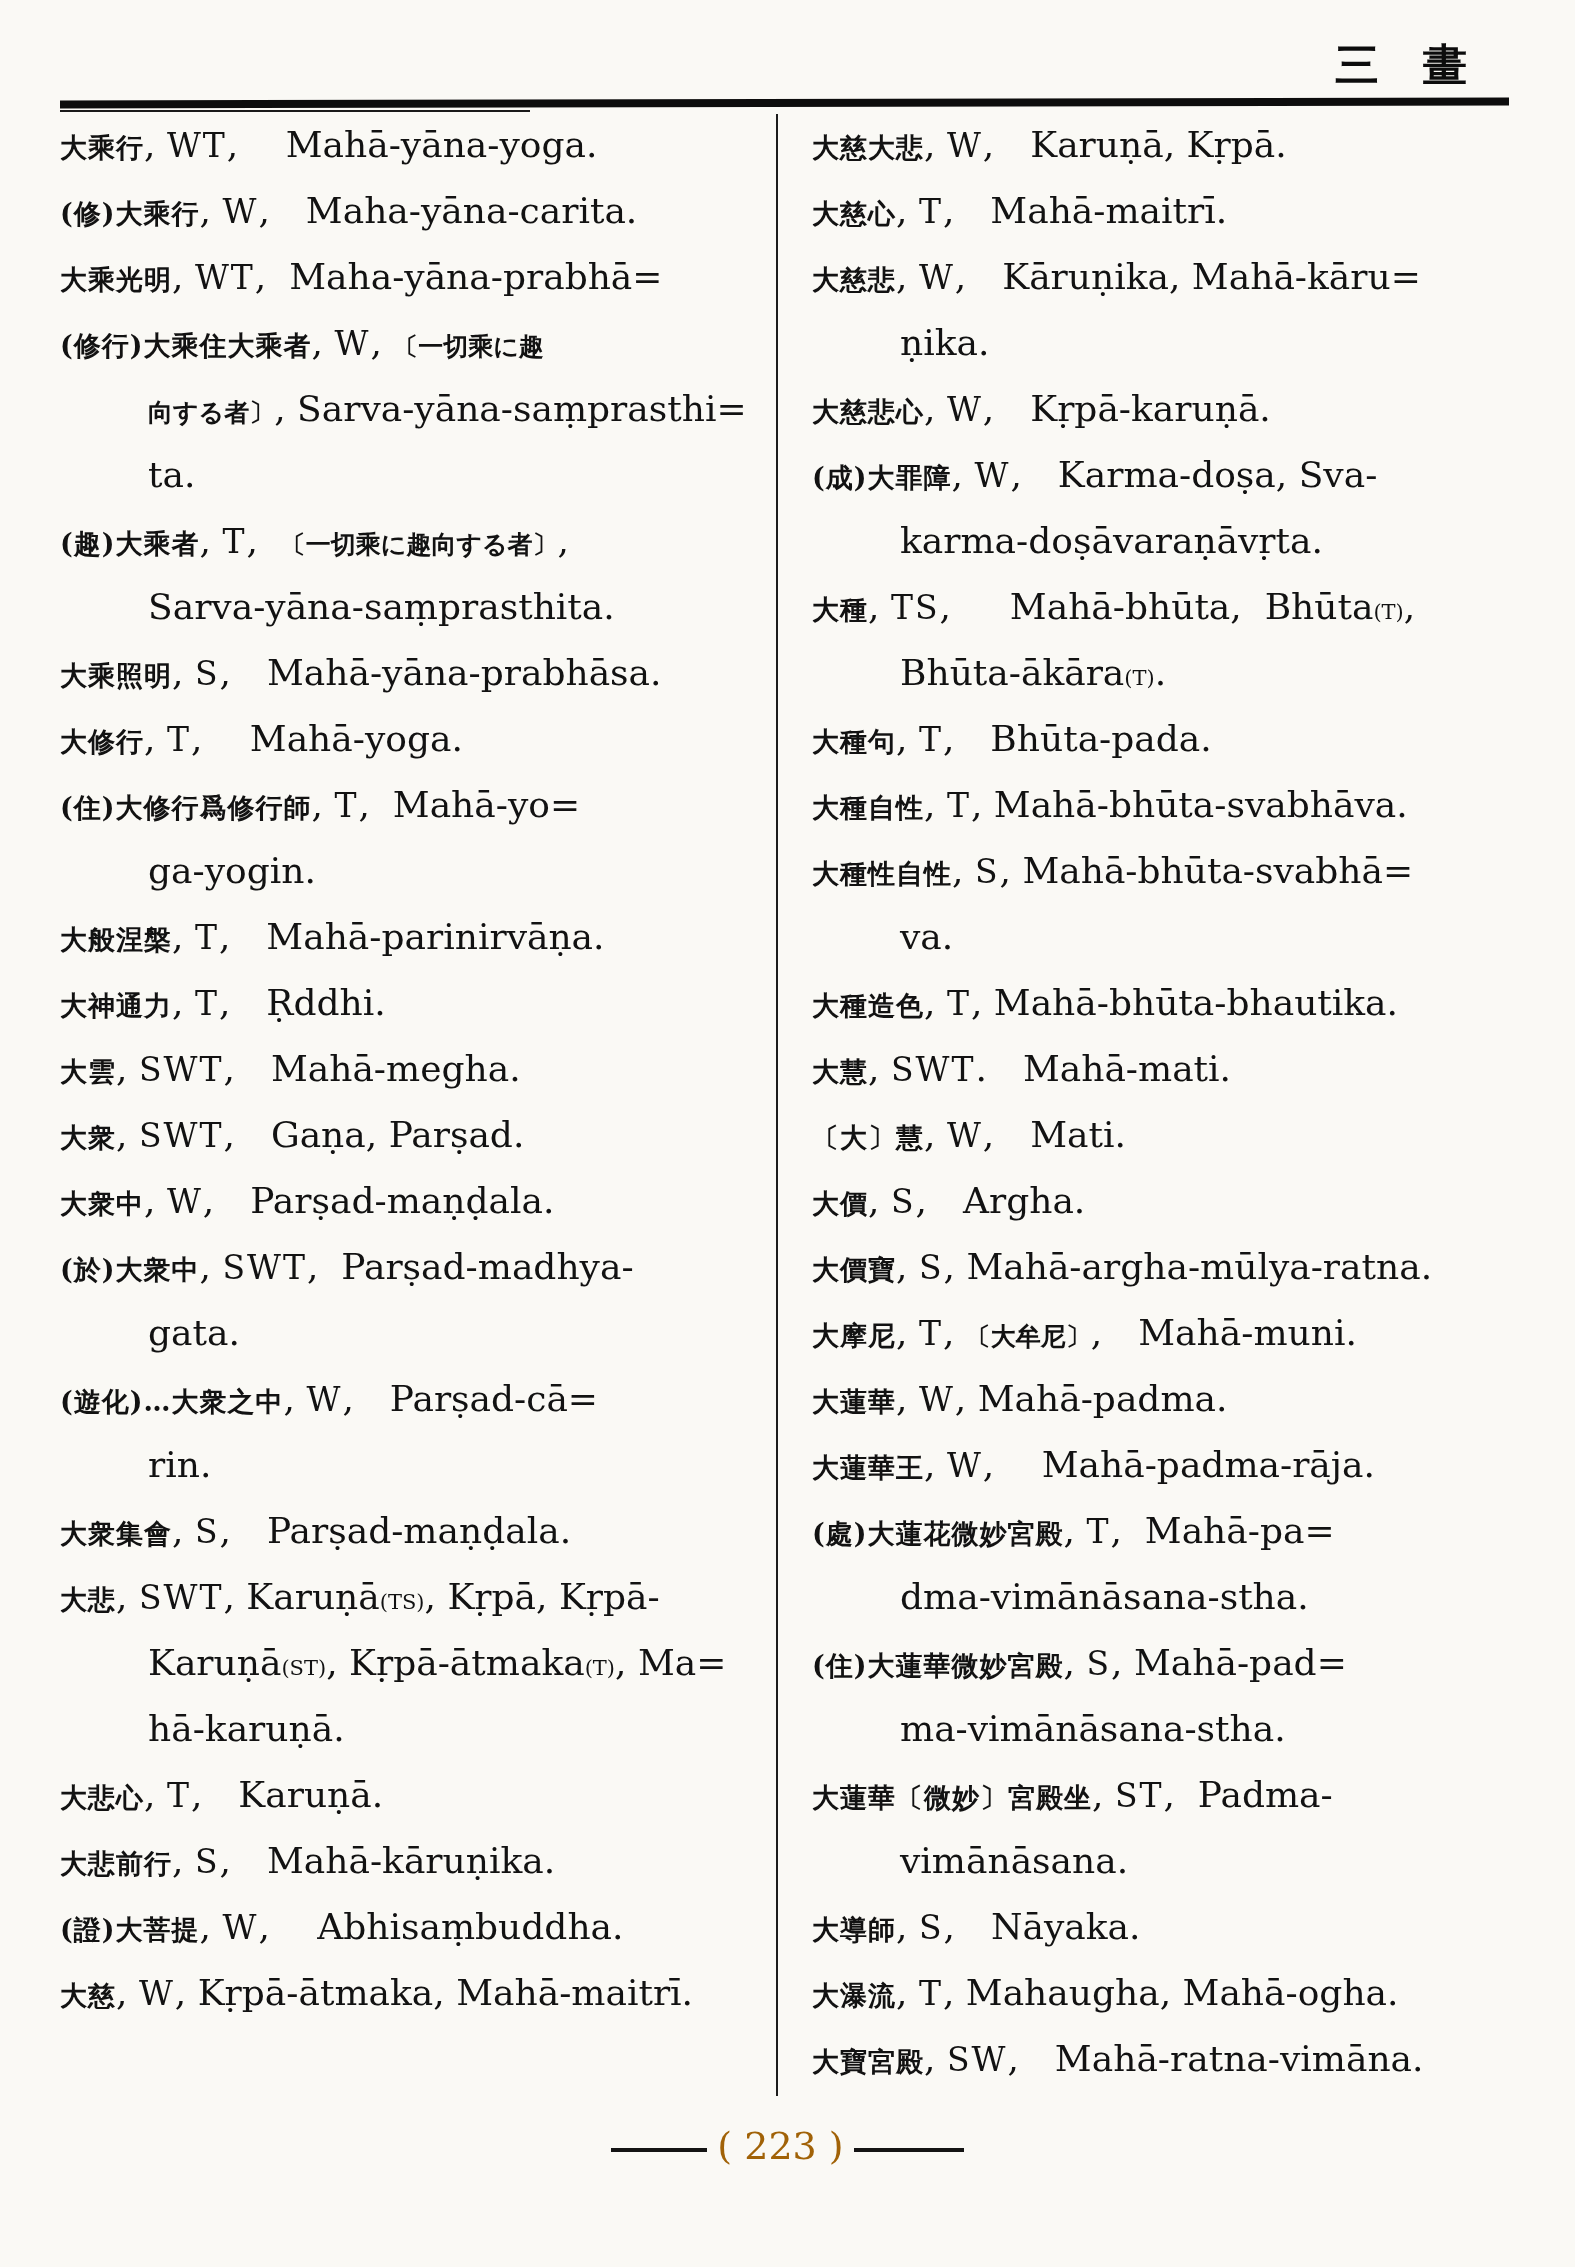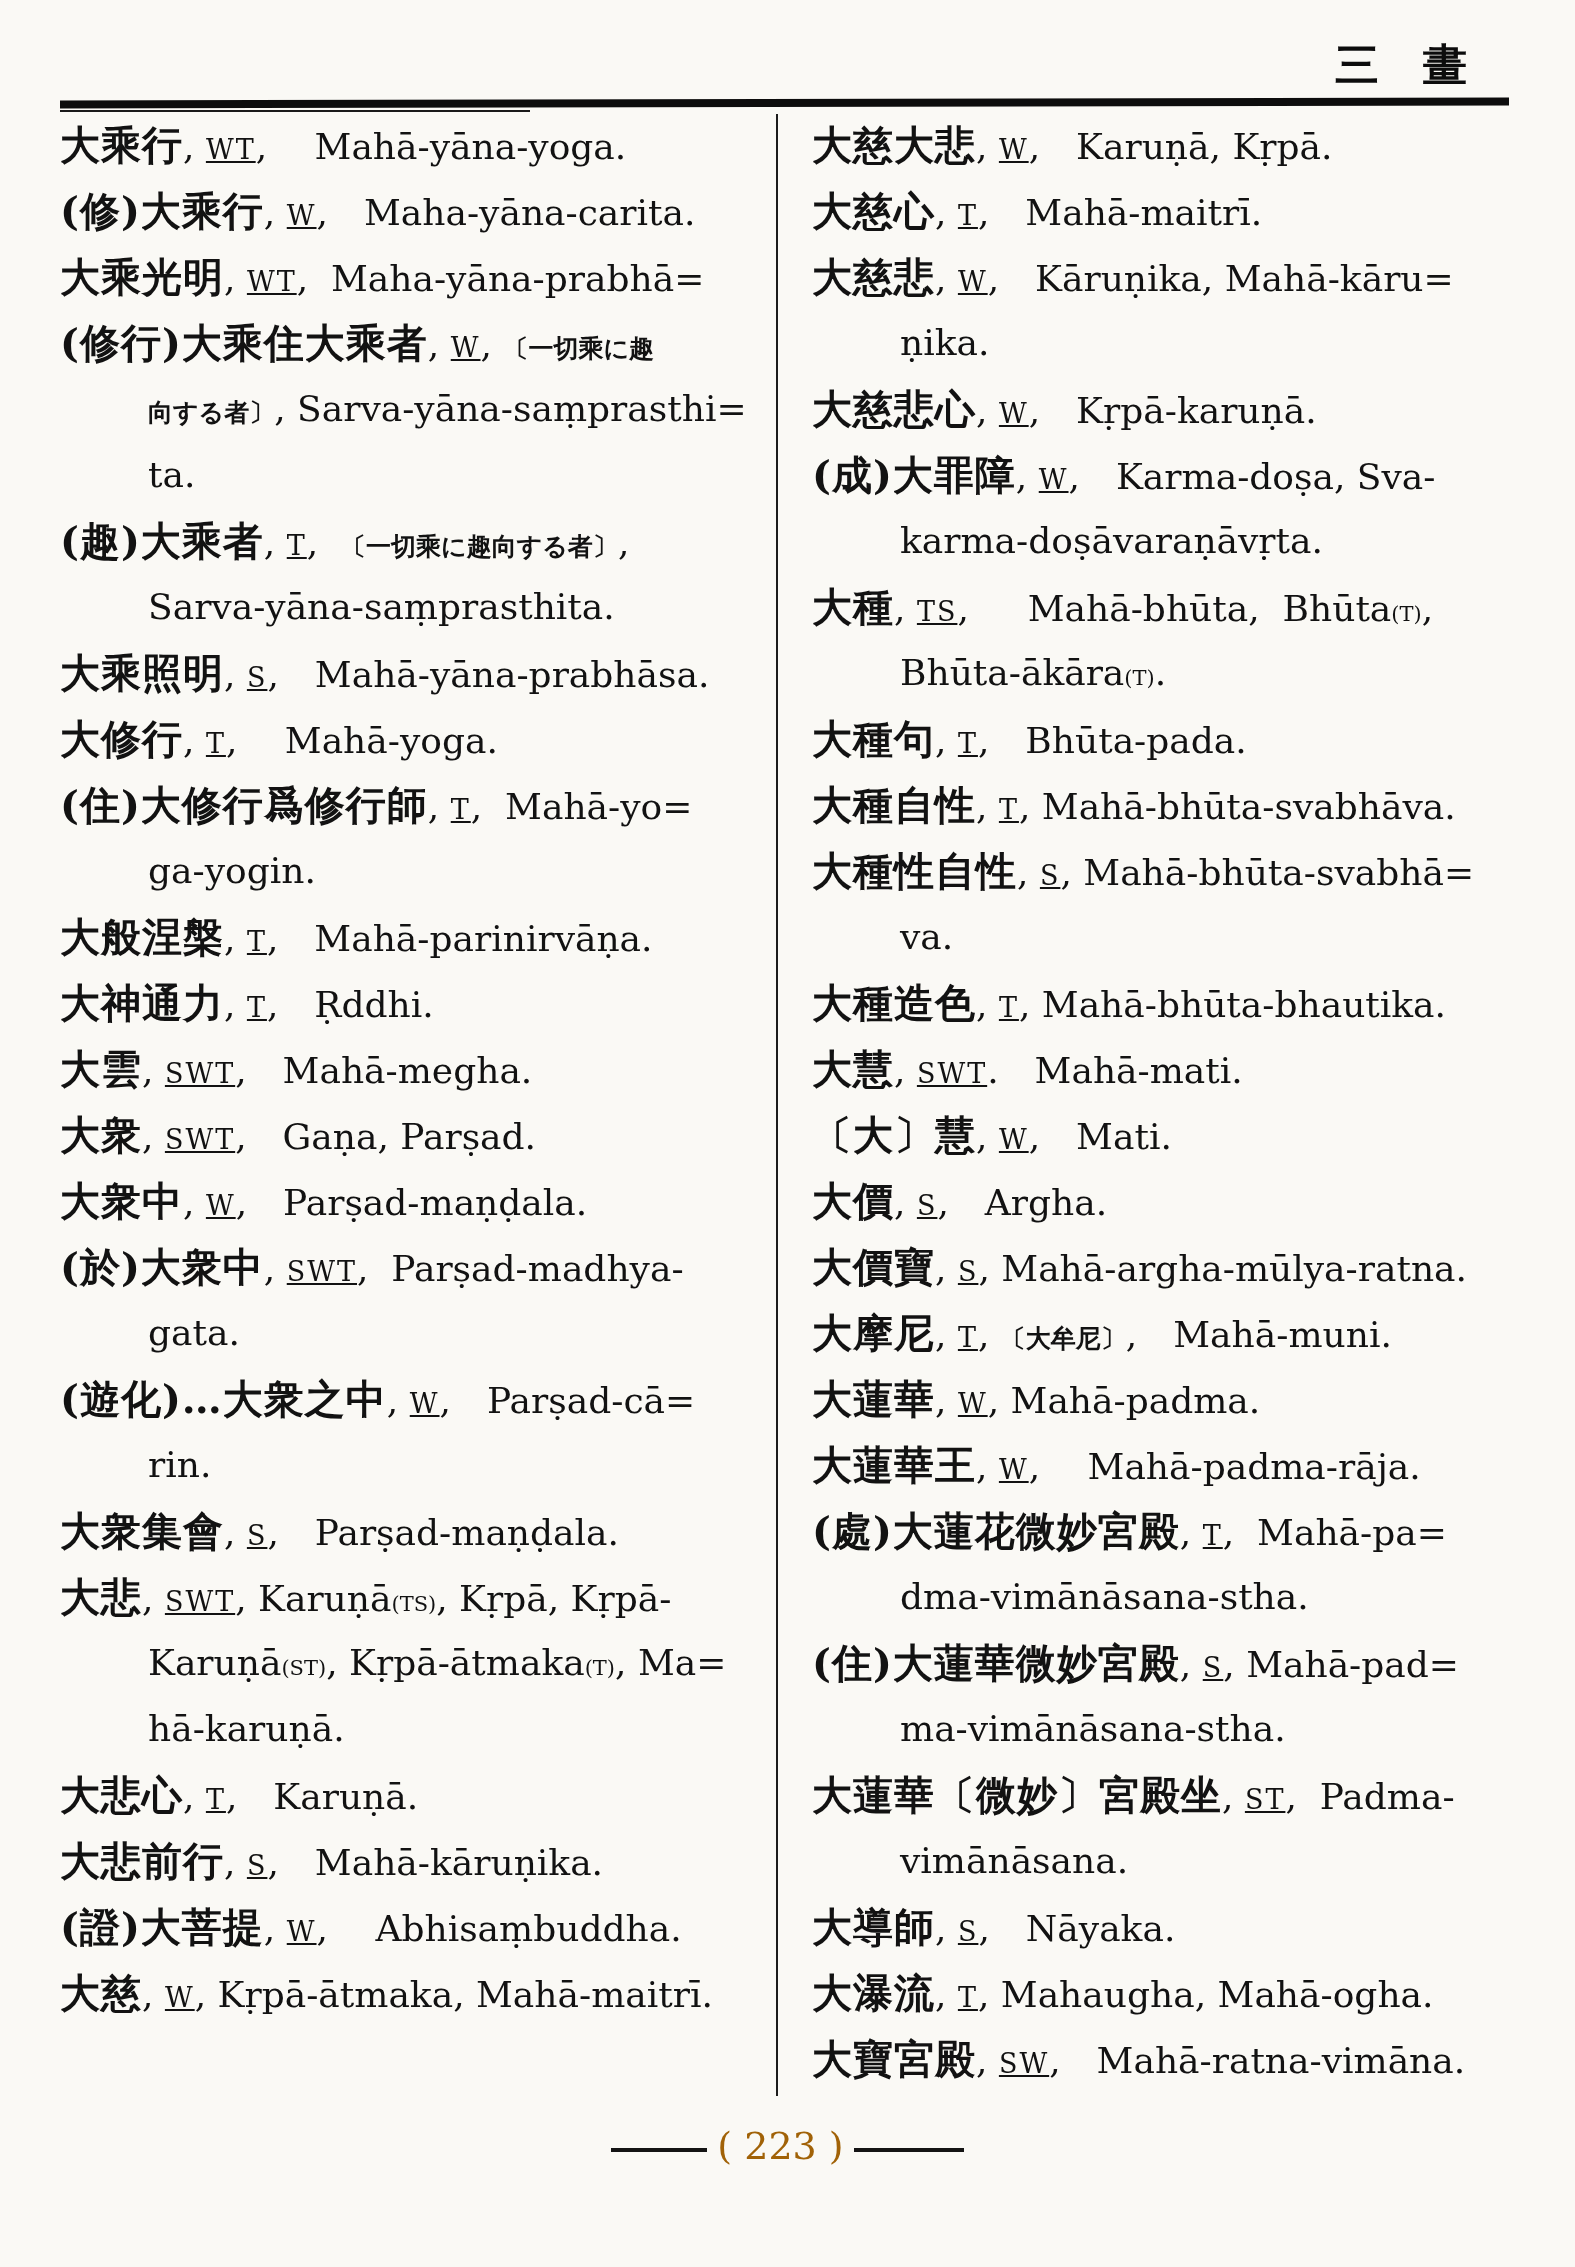--- a/index.html
+++ b/index.html
@@ -32,24 +32,24 @@
   .col{
     position:absolute;top:112px;width:706px;
   }
   #col-left{left:60px;}
   #col-right{left:812px;}
   .line{
     height:66px;line-height:66px;
     white-space:pre;
   }
   .line.cont{padding-left:88px;}
-  .seg-c{font-size:40px;font-weight:700;letter-spacing:1px;}
+  .seg-c{font-size:27px;font-weight:700;letter-spacing:1px;}
   .seg-j{font-size:25px;font-weight:600;}
   .seg-r{font-size:36px;}
-  .seg-l{font-size:27px;letter-spacing:2px;text-decoration:underline;}
+  .seg-l{font-size:33px;letter-spacing:2px;}
   .seg-s{font-size:21px;}
   .footer{
     position:absolute;top:2124px;left:0;width:100%;
     text-align:center;font-size:38px;color:#a16207;
   }
   .footer-dash{
     display:inline-block;height:4px;background:#141414;
     vertical-align:middle;margin:0 10px;
   }
   .footer-dash.left{width:96px;}

